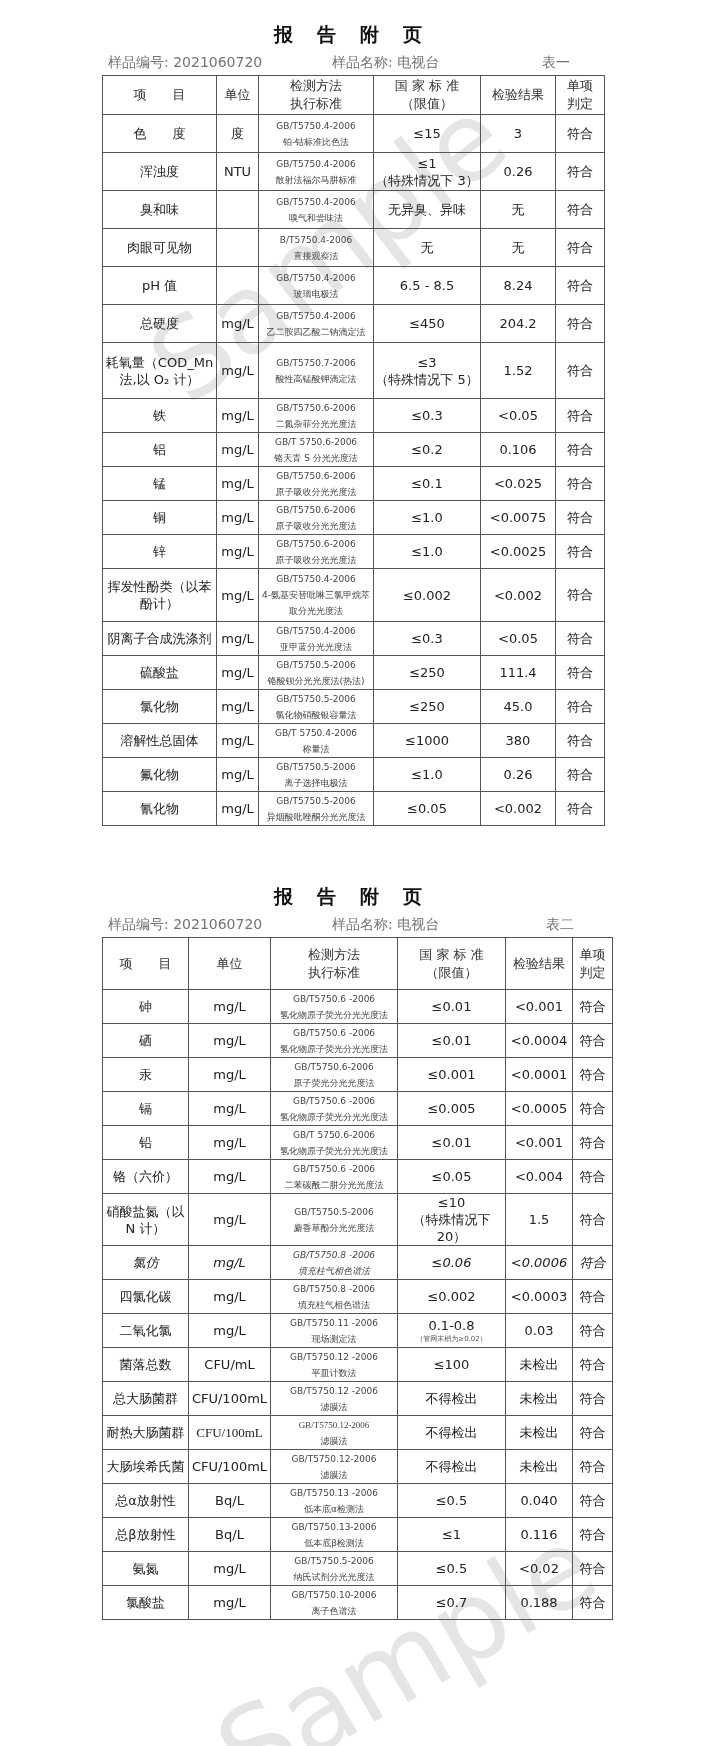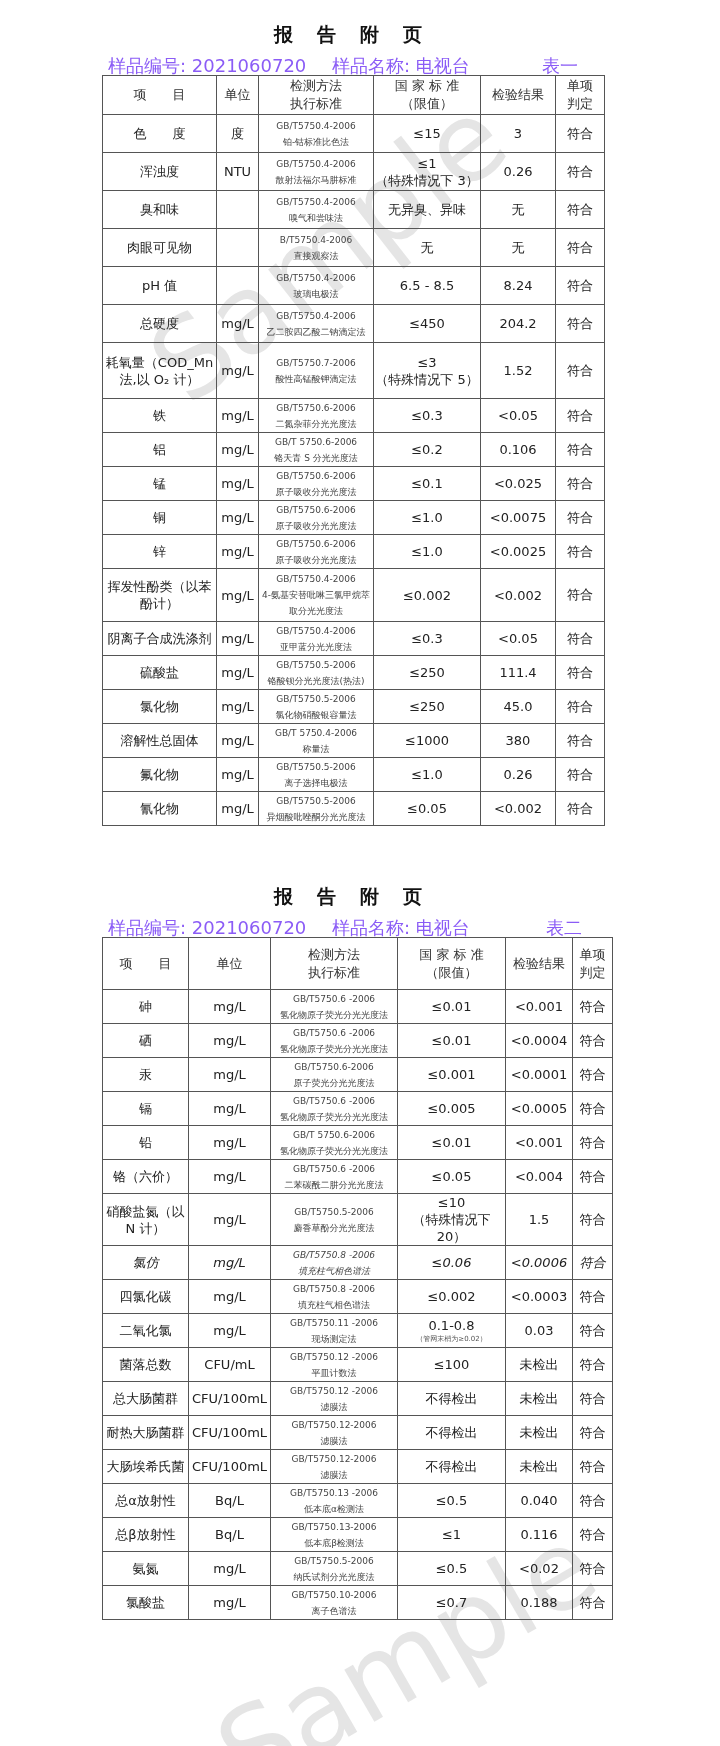--- a/index.html
+++ b/index.html
@@ -1,20 +1,20 @@
 <!DOCTYPE html>
 <html><head>
 <meta charset="utf-8">
 <style>
   html, body { margin: 0; padding: 0; background: #ffffff; }
   body { width: 720px; height: 1746px; position: relative; overflow: hidden;
          font-family: "DejaVu Sans", "Liberation Sans", sans-serif; color: #222; }
   .page-title { position: absolute; left: 0; width: 720px; text-align: center;
                 font-size: 19px; font-weight: bold; letter-spacing: 24px; color: #111; }
-  .meta { position: absolute; font-size: 18px; color: #8b5cf6; white-space: nowrap; }
+  .meta { position: absolute; font-size: 14px; color: #737373; white-space: nowrap; }
   table.report { position: absolute; border-collapse: collapse; table-layout: fixed; }
   table.report td, table.report th { border: 1px solid #555; text-align: center; vertical-align: middle;
         padding: 0; font-weight: normal; overflow: hidden; }
   th { font-size: 13px; line-height: 18px; color: #333; }
   td.item { font-size: 13px; line-height: 17px; }
   td.unit { font-size: 13px; }
   td.method { font-size: 9px; line-height: 16px; color: #444; }
   td.limit { font-size: 13px; line-height: 17px; }
   td.limit .note { font-size: 7px; display: block; line-height: 11px; color: #555; }
   td.result { font-size: 13px; }
@@ -482,21 +482,21 @@
         <td class="method">
           <div>GB/T5750.12 -2006</div>
           <div>滤膜法</div>
         </td>
         <td class="limit">
           <div>不得检出</div>
         </td>
         <td class="result">未检出</td>
         <td class="verdict">符合</td>
       </tr>
-      <tr style="height: 34px;">
+      <tr style="height: 34px; font-family: Liberation Serif, serif;">
         <td class="item">耐热大肠菌群</td>
         <td class="unit">CFU/100mL</td>
         <td class="method">
           <div>GB/T5750.12-2006</div>
           <div>滤膜法</div>
         </td>
         <td class="limit">
           <div>不得检出</div>
         </td>
         <td class="result">未检出</td>

